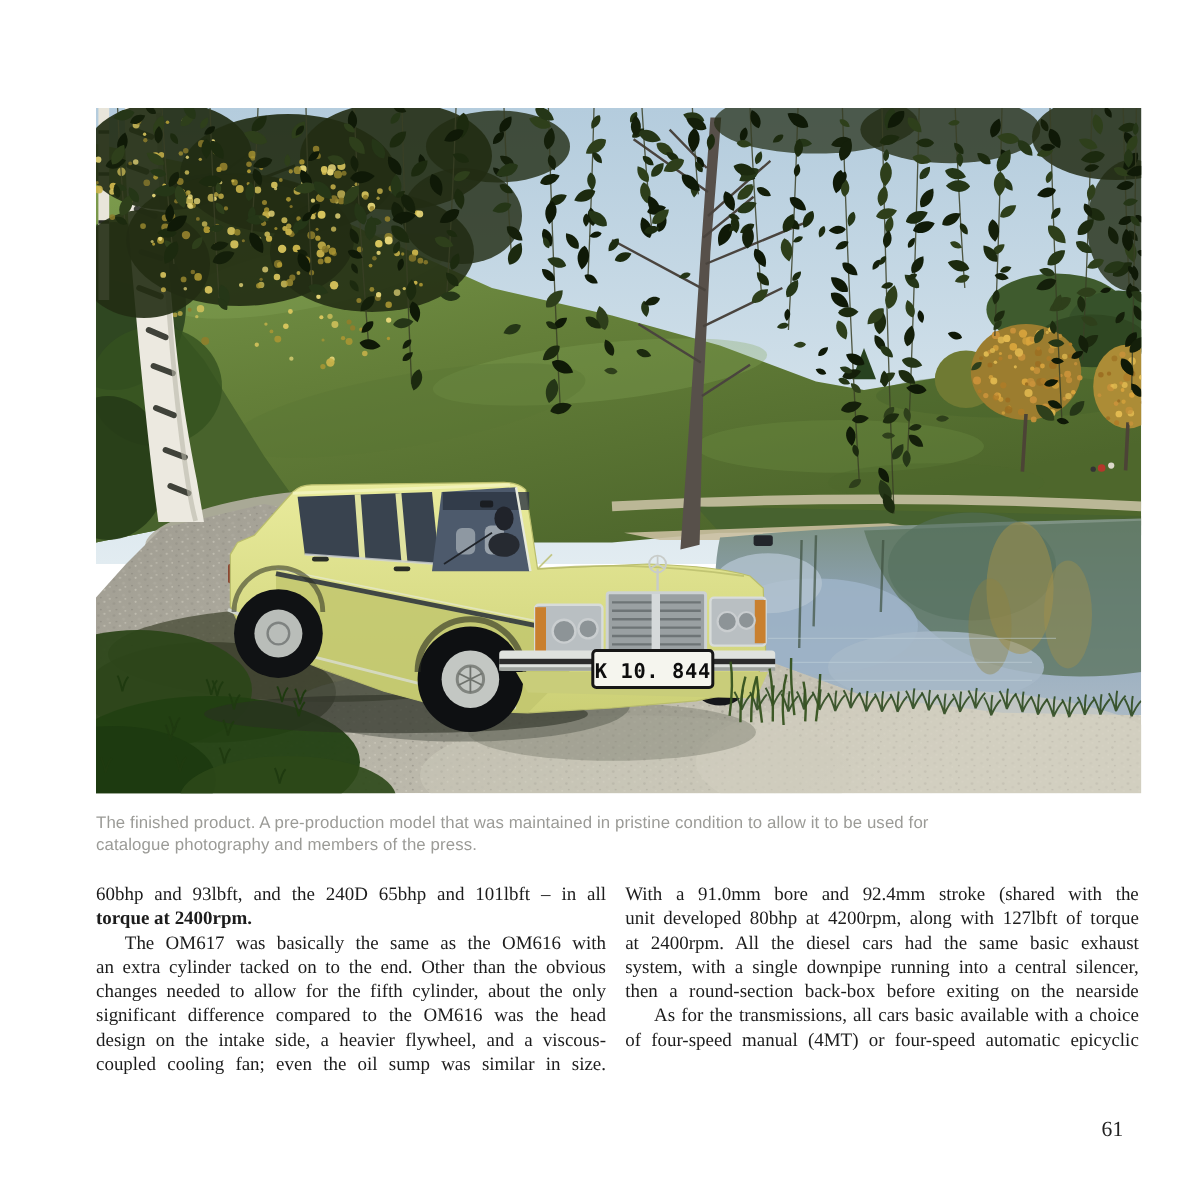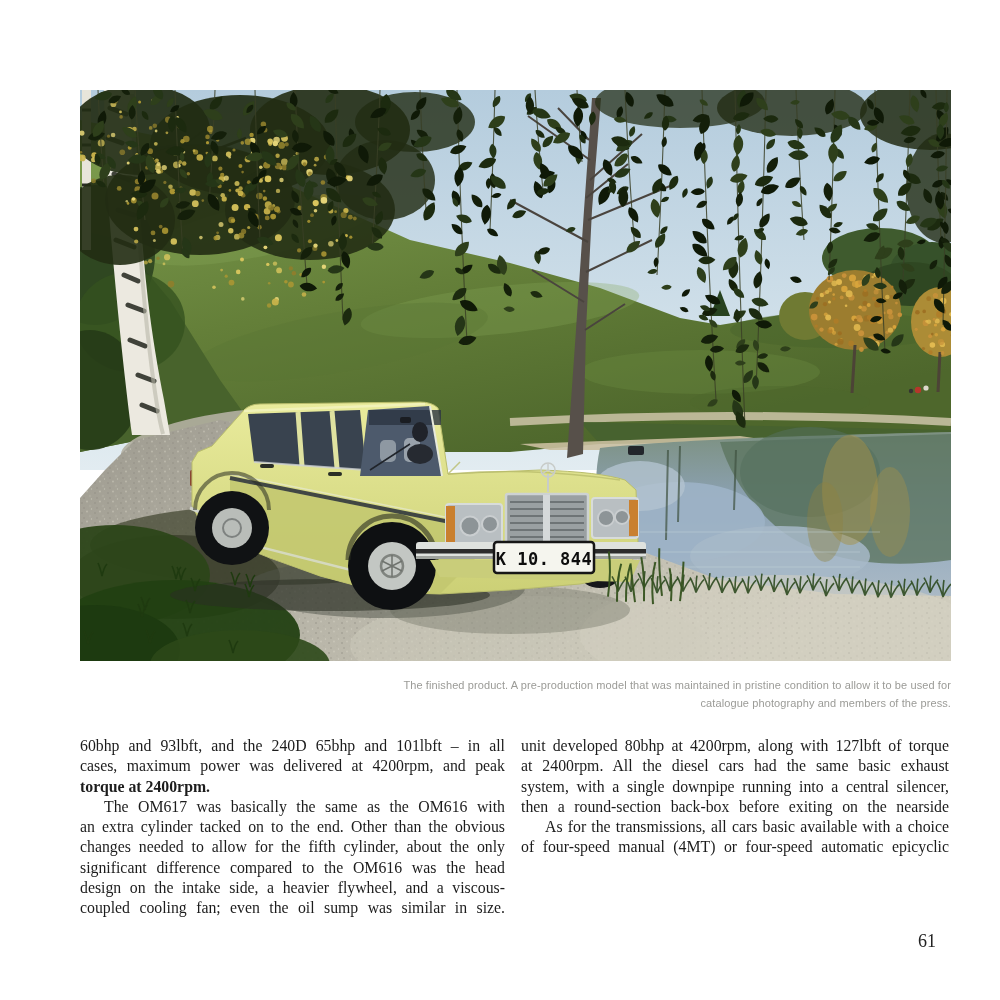--- a/index.html
+++ b/index.html
@@ -3,22 +3,22 @@
 <meta charset="utf-8">
 <style>
   html,body{margin:0;padding:0;}
   body{
     width:1000px;height:1000px;background:#ffffff;position:relative;
     font-family:"Liberation Serif", serif;color:#1c1c1c;overflow:hidden;
   }
   .photo-wrap{position:absolute;left:80px;top:90px;width:871px;height:721px;}
   .photo-wrap svg{display:block;width:871px;height:571px;}
   .caption{
-    position:absolute;left:80px;top:677px;width:871px;text-align:right;
-    font-family:"Liberation Sans", sans-serif;font-size:11px;line-height:17.6px;
+    position:absolute;left:80px;top:677px;width:871px;text-align:left;
+    font-family:"Liberation Sans", sans-serif;font-size:14px;line-height:17.6px;
     color:#9b9b97;letter-spacing:.1px;
   }
   .col{position:absolute;top:736px;font-size:15.8px;line-height:20.3px;}
   .col-left{left:80px;width:425px;}
   .col-right{left:521px;width:428px;}
   .line{text-align:justify;text-align-last:justify;white-space:normal;}
   .line.end{text-align-last:left;font-weight:bold;}
   .line.indent{text-indent:24px;}
   .pagenum{position:absolute;left:0;top:931px;width:936px;text-align:right;font-size:18px;color:#222;}
 </style>
@@ -1107,31 +1107,31 @@
 </svg>
 </div>
 
 <div class="caption">
   <div>The finished product. A pre-production model that was maintained in pristine condition to allow it to be used for</div>
   <div>catalogue photography and members of the press.</div>
 </div>
 
 <div class="col col-left">
   <div class="line">60bhp and 93lbft, and the 240D 65bhp and 101lbft – in all</div>
-  <div class="line">cases, maximum power was delivered at 4200rpm, and peak</div>
   <div class="line end">torque at 2400rpm.</div>
   <div class="line indent">The OM617 was basically the same as the OM616 with</div>
   <div class="line">an extra cylinder tacked on to the end. Other than the obvious</div>
   <div class="line">changes needed to allow for the fifth cylinder, about the only</div>
   <div class="line">significant difference compared to the OM616 was the head</div>
   <div class="line">design on the intake side, a heavier flywheel, and a viscous-</div>
   <div class="line">coupled cooling fan; even the oil sump was similar in size.</div>
 </div>
 
 <div class="col col-right">
+  <div class="line">With a 91.0mm bore and 92.4mm stroke (shared with the</div>
   <div class="line">unit developed 80bhp at 4200rpm, along with 127lbft of torque</div>
   <div class="line">at 2400rpm. All the diesel cars had the same basic exhaust</div>
   <div class="line">system, with a single downpipe running into a central silencer,</div>
   <div class="line">then a round-section back-box before exiting on the nearside</div>
   <div class="line indent">As for the transmissions, all cars basic available with a choice</div>
   <div class="line">of four-speed manual (4MT) or four-speed automatic epicyclic</div>
 </div>
 
 <div class="pagenum">61</div>
 

